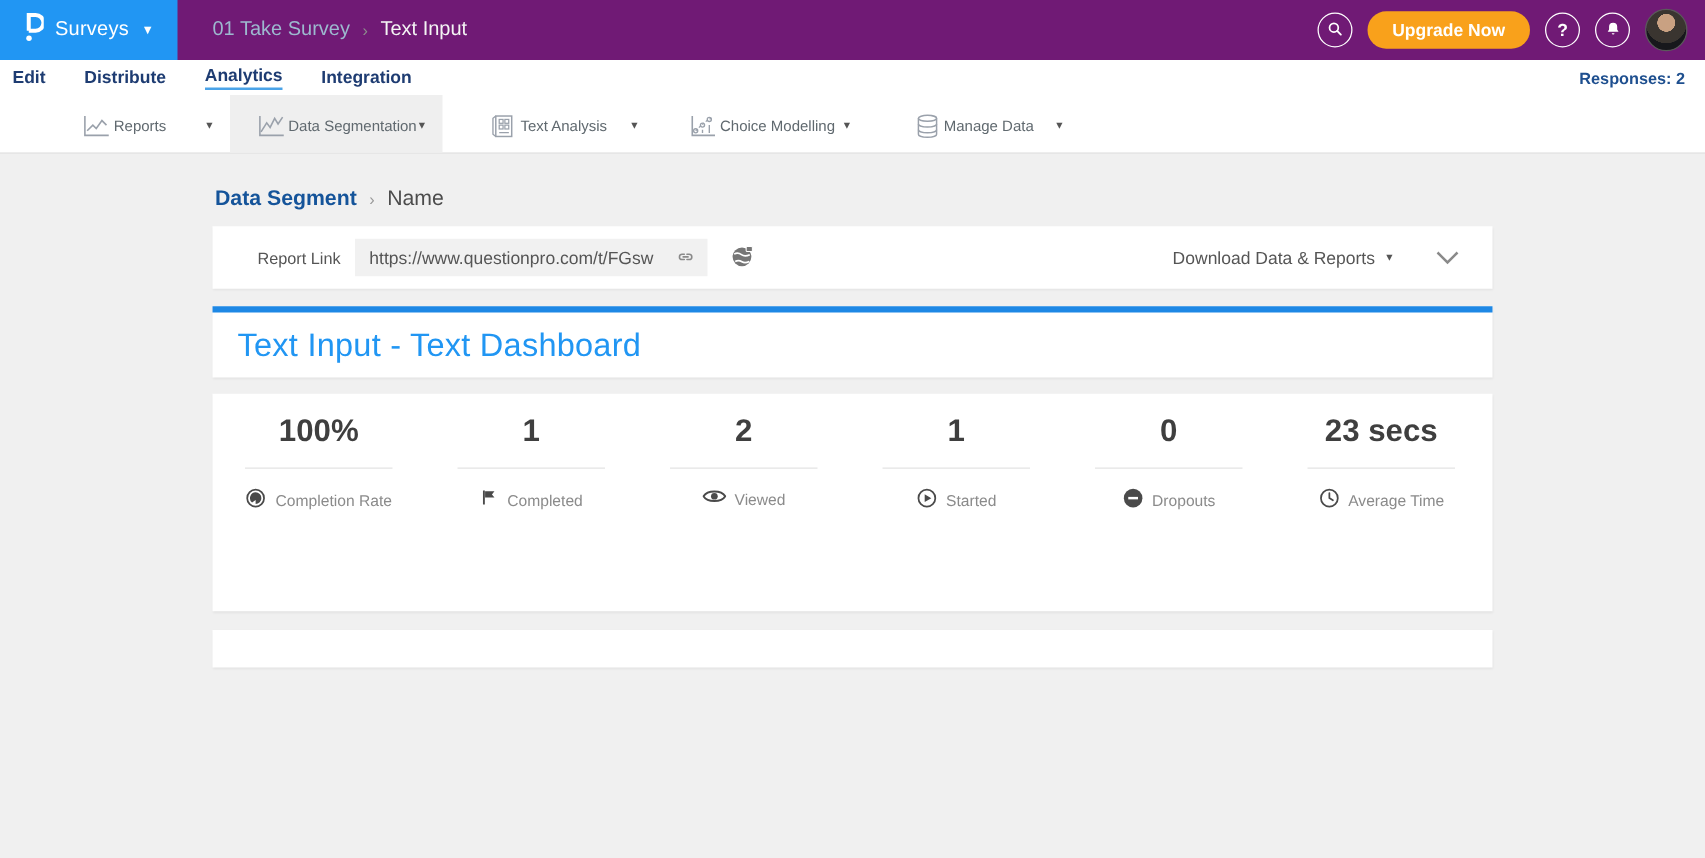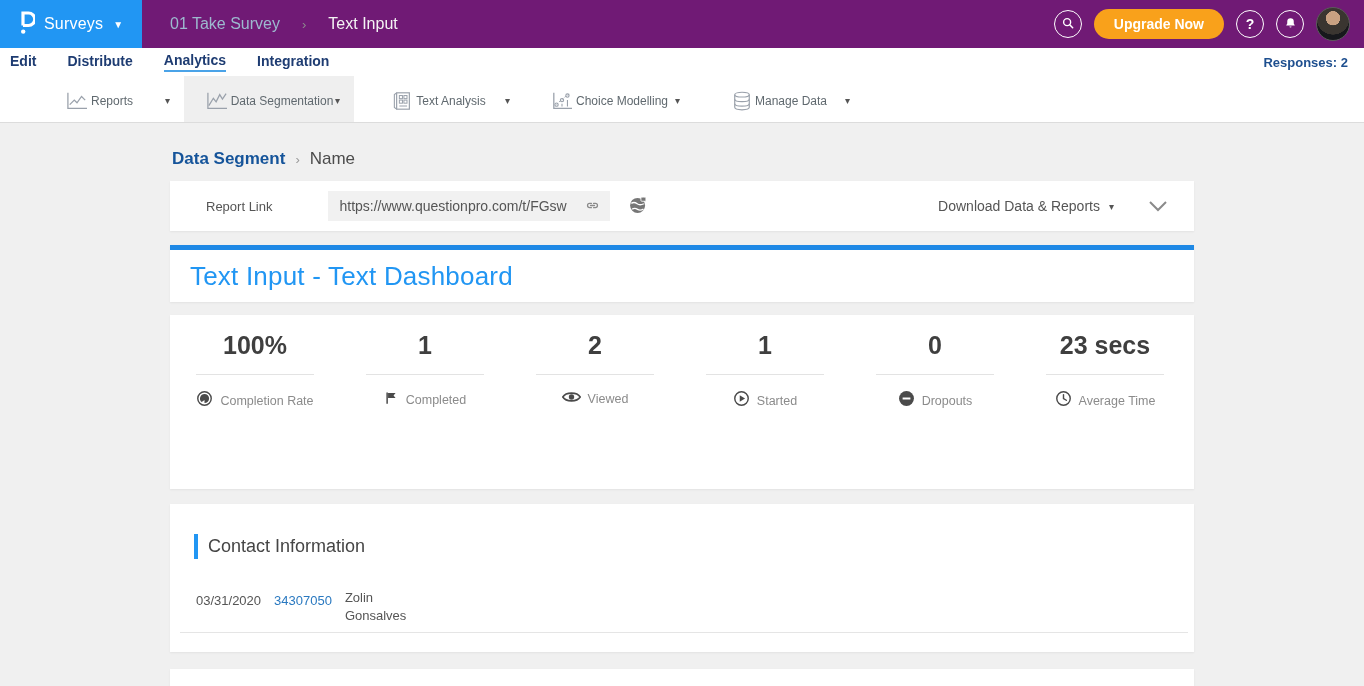--- a/index.html
+++ b/index.html
@@ -5,21 +5,21 @@
   * { margin:0; padding:0; box-sizing:border-box; }
   html,body { width:1364px; height:686px; overflow:hidden; background:#f0f0f0;
     font-family:"Liberation Sans","DejaVu Sans",sans-serif; }
 
   
   .topbar { height:48px; background:#701a75; display:flex; align-items:center; position:relative; }
   .brand { width:142px; height:48px; background:#2196f3; display:flex; align-items:center;
     padding-left:18px; gap:9px; cursor:pointer; flex-shrink:0; }
   .brand .product { color:#fff; font-size:16px; font-weight:500; letter-spacing:.2px; }
   .brand .caret { color:#fff; font-size:10px; margin-left:1px; }
-  .topcrumb { display:flex; align-items:center; gap:22px; margin-left:28px; font-size:16px; }
+  .topcrumb { display:flex; align-items:center; gap:10px; margin-left:28px; font-size:16px; }
   .topcrumb .survey { color:#9db9cf; }
   .topcrumb .sep { color:#8d8d8d; font-size:13px; }
   .topcrumb .page { color:#f4f4f4; font-weight:500; }
   .top-actions { position:absolute; right:14px; top:0; height:48px; display:flex; align-items:center; gap:12px; }
   .circle-btn { width:28px; height:28px; border:1.6px solid #fff; border-radius:50%;
     display:flex; align-items:center; justify-content:center; color:#fff; cursor:pointer;
     font-size:14px; font-weight:bold; background:transparent; }
   .upgrade { background:#f9a11b; color:#fff; border:none; border-radius:16px; height:30px;
     padding:0 20px; font-size:14px; font-weight:bold; cursor:pointer;
     font-family:"Liberation Sans",sans-serif; }
@@ -51,21 +51,21 @@
   .crumb2 .section { color:#15549a; font-size:17px; font-weight:bold; cursor:pointer; }
   .crumb2 .sep { color:#9a9a9a; font-size:13px; }
   .crumb2 .current { color:#4c4c4c; font-size:17px; }
 
   .card { background:#fff; box-shadow:0 1px 2px rgba(0,0,0,.06); }
 
   .report-card { height:50px; display:flex; align-items:center; margin-bottom:14px; position:relative; }
   .rl-label { font-size:13px; color:#555; margin-left:36px; }
   .rl-input-wrap { position:relative; margin-left:12px; }
   .rl-input { width:282px; height:30px; background:#f1f1f1; border:none; font-size:14px;
-    color:#555; padding:0 34px 0 11px; font-family:"Liberation Sans",sans-serif;margin-left:44px; }
+    color:#555; padding:0 34px 0 11px; font-family:"Liberation Sans",sans-serif; }
   .rl-linkicon { position:absolute; right:8px; top:6px; cursor:pointer; }
   .rl-globe { margin-left:18px; cursor:pointer; position:relative; top:1px; }
   .rl-right { position:absolute; right:26px; display:flex; align-items:center; gap:34px; }
   .download { display:flex; align-items:center; gap:9px; cursor:pointer; font-size:14px; color:#555; }
   .download .caret { font-size:10px; color:#555; }
   .collapse-chevron { cursor:pointer; display:flex; align-items:center; }
 
   .title-card { height:57px; border-top:5px solid #1e88e5; margin-bottom:13px;
     display:flex; align-items:center; }
   .dash-title { color:#2196f3; font-size:26px; font-weight:500; margin-left:20px; letter-spacing:.2px; }
@@ -348,29 +348,17 @@
             <svg width="17" height="17" viewBox="0 0 24 24">
                 <circle cx="12" cy="12" r="9.5" fill="none" stroke="#4a4a4a" stroke-width="2"></circle>
                 <path d="M12 6.5V12l4 2.5" fill="none" stroke="#4a4a4a" stroke-width="2" stroke-linecap="round"></path>
               </svg>
           </span>
           <span class="lab">Average Time</span>
         </div>
       </div>
     </div>
 
-    <div class="card contact-card">
-      <div class="sec-head">
-        <div class="accent"></div>
-        <h2 class="sec-title">Contact Information</h2>
-      </div>
-      <div class="contact-row">
-        <span class="c-date">03/31/2020</span>
-        <a class="c-id">34307050</a>
-        <span class="c-name">Zolin Gonsalves</span>
-      </div>
-      <div class="contact-rule"></div>
-    </div>
 
     <div class="card partial-card"></div>
 
   </div>
 </main>
 
 </body></html>

